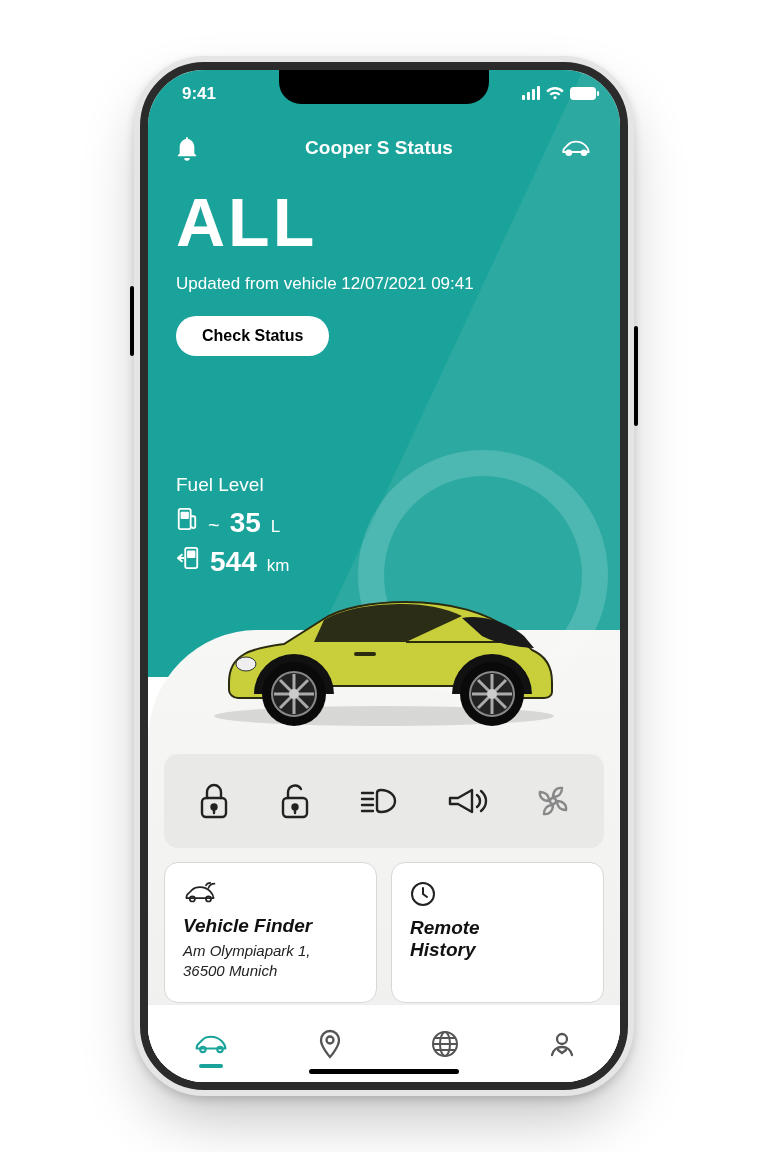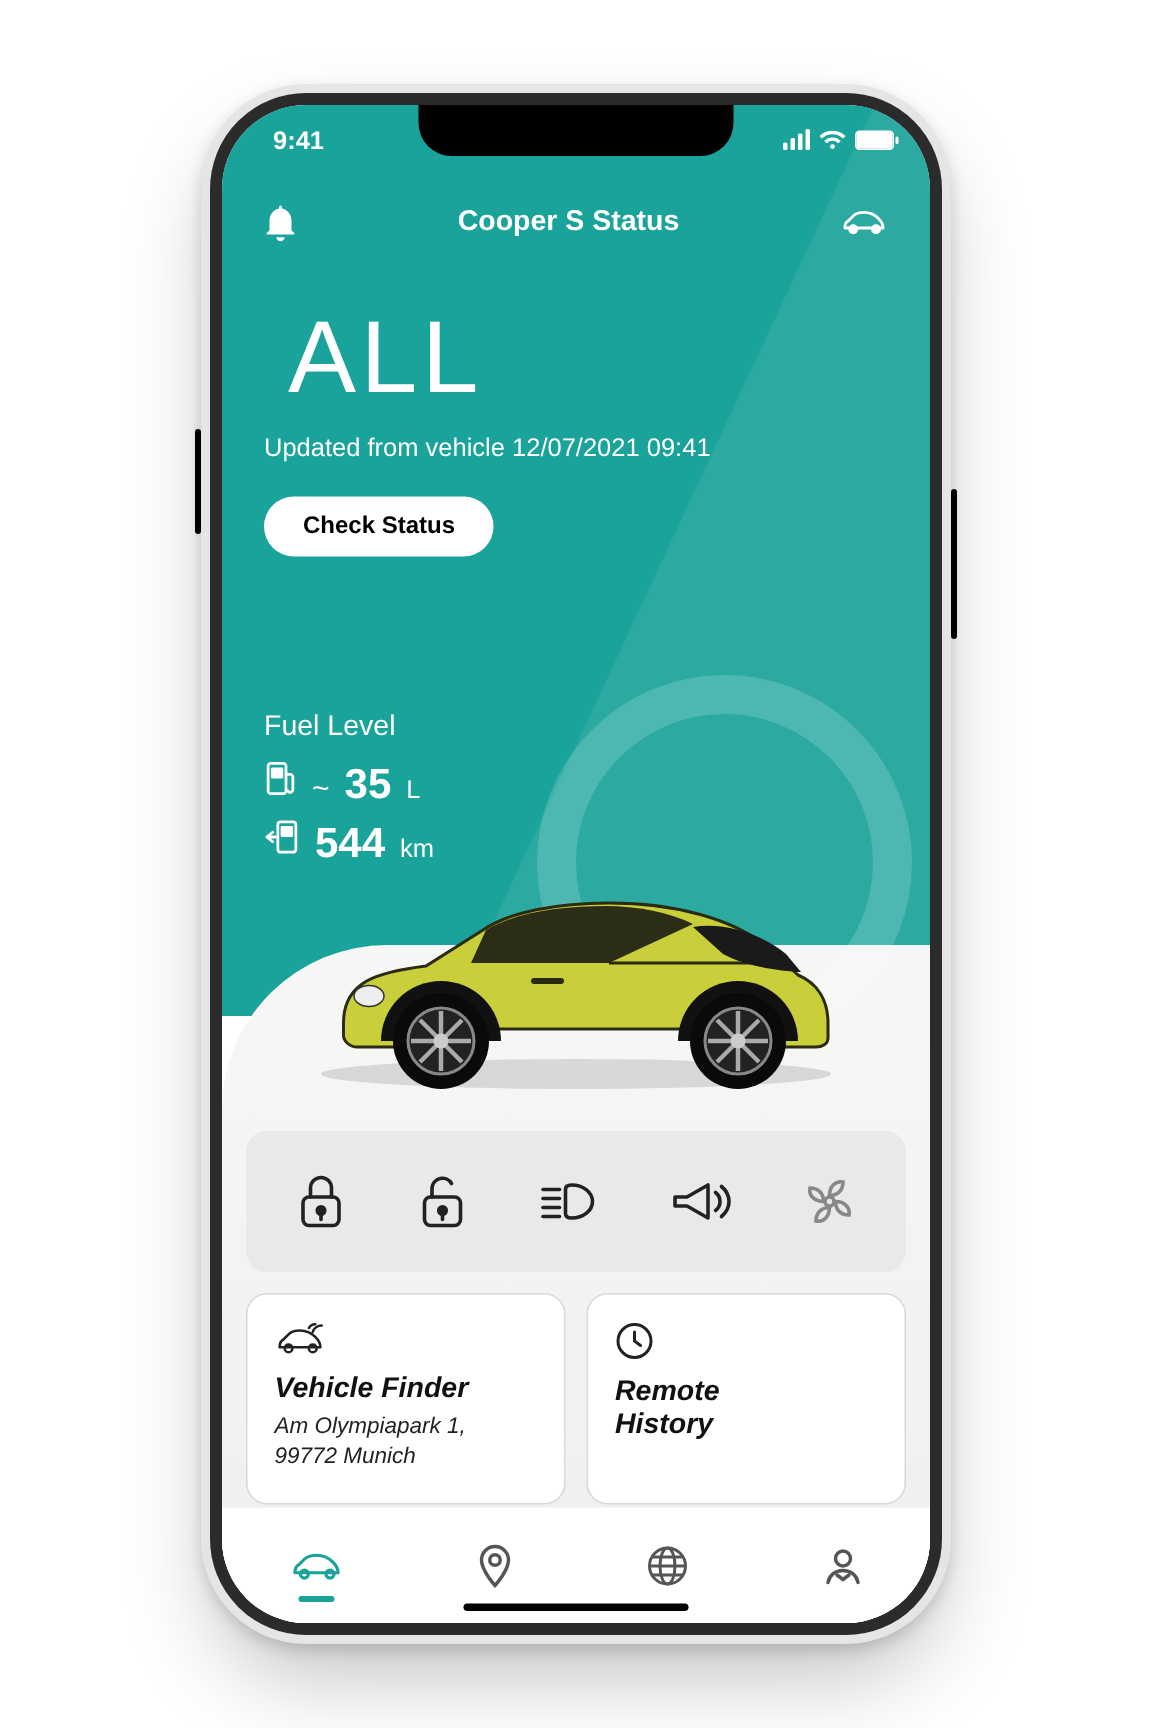--- a/index.html
+++ b/index.html
@@ -57,21 +57,21 @@
   .sig i{width:3px;background:#fff;display:block;border-radius:1px;}
   .sig i:nth-child(1){height:5px}.sig i:nth-child(2){height:8px}.sig i:nth-child(3){height:11px}.sig i:nth-child(4){height:14px}
   .batt{width:26px;height:13px;border:1.5px solid #fff;border-radius:3px;position:relative;}
   .batt::after{content:"";position:absolute;right:-4px;top:3px;width:2px;height:5px;background:#fff;border-radius:1px;}
   .batt i{display:block;height:100%;width:100%;background:#fff;border-radius:1px;}
   
   .topbar{position:absolute;top:56px;left:0;right:0;height:44px;display:flex;align-items:center;justify-content:space-between;padding:0 28px;color:#fff;z-index:30;}
   .topbar h1{font-size:19px;font-weight:700;margin:0;}
   
   .hero{position:absolute;top:120px;left:28px;right:28px;color:#fff;z-index:25;}
-  .hero-title{font-family:Georgia,"Times New Roman",serif;font-weight:400;font-size:68px;line-height:.95;letter-spacing:3px;margin:16px;}
+  .hero-title{font-family:Georgia,"Times New Roman",serif;font-weight:700;font-size:68px;line-height:.95;letter-spacing:3px;margin:0;}
   .hero-sub{margin:18px 0 0;font-size:17px;font-weight:400;}
   .check-btn{margin-top:22px;background:#fff;color:#000;border:none;border-radius:999px;padding:11px 26px;font-size:16px;font-weight:600;cursor:pointer;}
   
   .fuel{position:absolute;top:404px;left:28px;color:#fff;z-index:25;}
   .fuel h4{margin:0 0 10px;font-size:19px;font-weight:500;}
   .fuel-row{display:flex;align-items:baseline;gap:10px;margin-bottom:6px;}
   .fuel-num{font-size:28px;font-weight:700;}
   .fuel-unit{font-size:17px;font-weight:500;}
   .fuel-tilde{font-size:20px;}
   
@@ -267,21 +267,21 @@
       <div class="cards">
         <div class="card">
           <svg width="34" height="24" viewBox="0 0 40 28" fill="none" stroke="#222" stroke-width="2" stroke-linecap="round" stroke-linejoin="round">
             <path d="M4 20c0-3 1-5 3-6l4-4c2-2 5-3 9-3 5 0 9 2 12 5 2 2 4 4 4 8H4z"></path>
             <circle cx="11" cy="21" r="3"></circle>
                 <circle cx="30" cy="21" r="3"></circle>
             <path d="M27 5c1-2 3-3 5-3M30 8c1-3 4-5 7-5"></path>
           </svg>
           <h3>Vehicle Finder</h3>
           <p>
-            <span>Am Olympiapark 1,</span><br><span>99772 Munich</span>
+            <span>Am Olympiapark 1,</span><br><span>36500 Munich</span>
           </p>
         </div>
         <div class="card">
           <svg width="26" height="26" viewBox="0 0 26 26" fill="none" stroke="#222" stroke-width="2" stroke-linecap="round">
                 <circle cx="13" cy="13" r="11"></circle>
                 <path d="M13 7v6l4 3"></path>
               </svg>
           <h3>
             <span>Remote</span><br><span>History</span>
           </h3>

